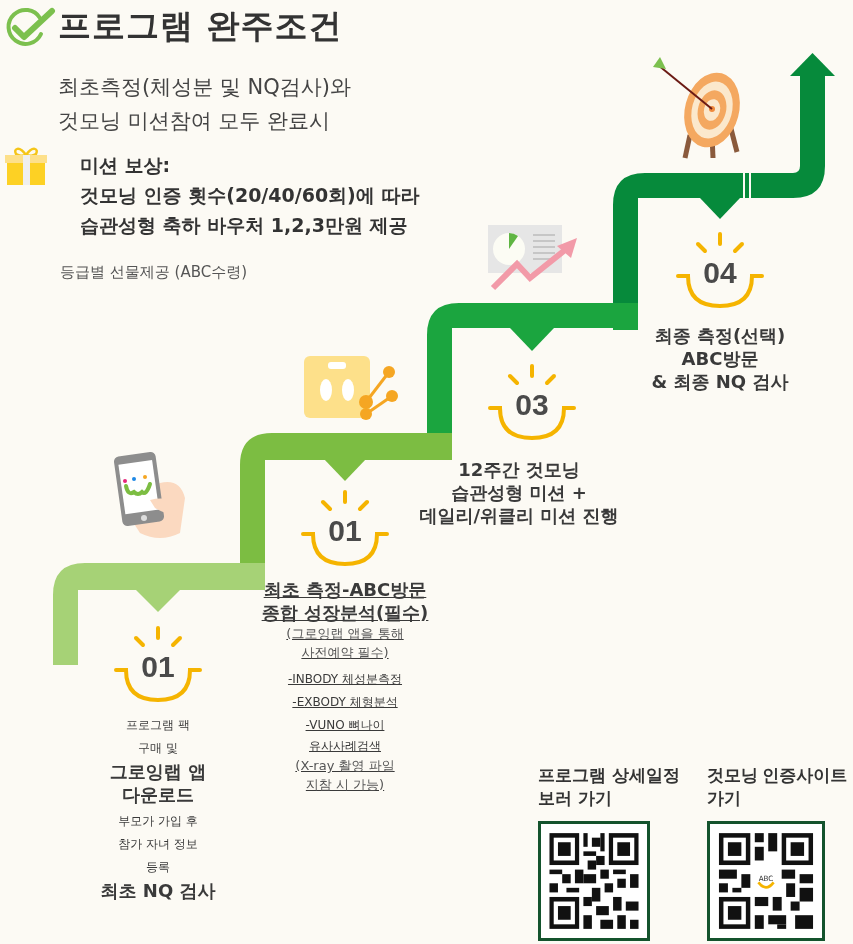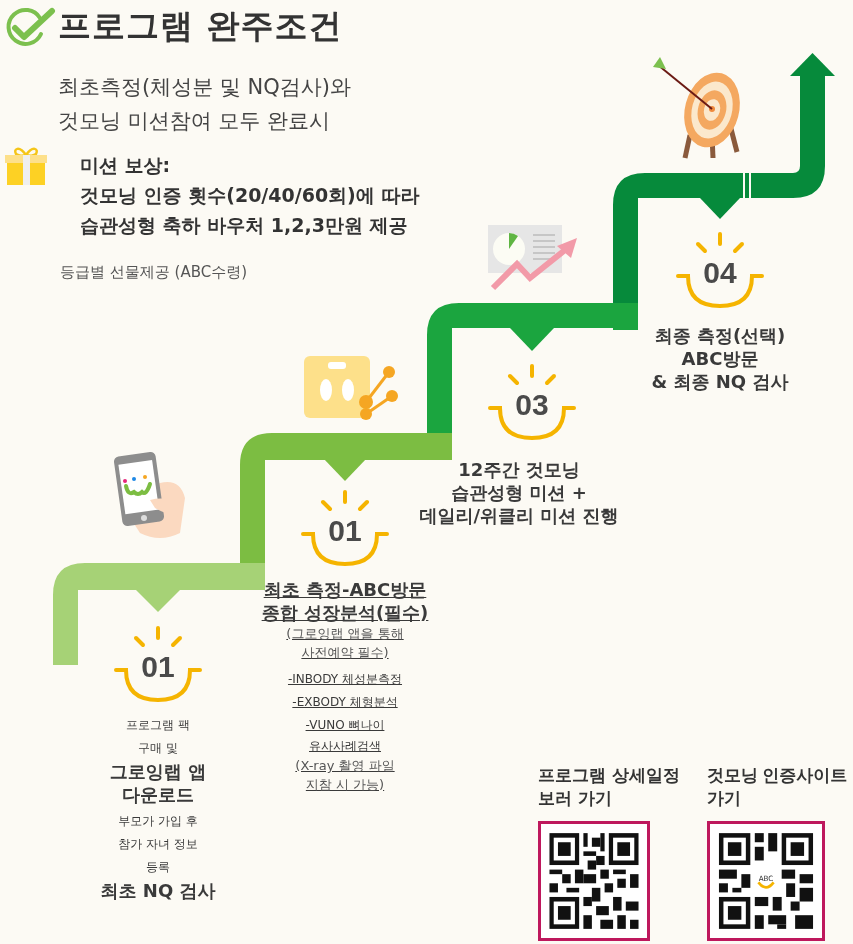--- a/index.html
+++ b/index.html
@@ -11,21 +11,21 @@
   .reward-head { left:60px; top:150px; font-size:19px; font-weight:bold; line-height:30px; color:#333;margin-left:20px; }
   .reward-sub { left:60px; top:260px; font-size:15px; line-height:25px; color:#555; }
   svg.path { position:absolute; left:0; top:0; }
   .badge { position:absolute; width:100px; height:80px; }
   .badge .num { position:absolute; left:0; right:0; top:24px; text-align:center; font-size:30px; font-weight:bold; color:#4a4a4a; font-family:"Liberation Sans","DejaVu Sans",sans-serif; }
   .step-text { position:absolute; text-align:center; color:#3a3a3a; }
   .step-text .b { font-weight:bold; font-size:18px; line-height:23px; display:block; }
   .step-text .n { font-size:12px; line-height:23px; display:block; }
   .step-text .s { font-size:13px; line-height:19px; display:block; color:#555; }
   .qr-label { position:absolute; font-size:17px; font-weight:bold; line-height:23px; color:#333; }
-  .qr-frame { position:absolute; border:3px solid #be185d; background:#ef4444; box-sizing:border-box; }
+  .qr-frame { position:absolute; border:3px solid #14532d; background:#ef4444; box-sizing:border-box; }
 </style>
 </head>
 <body>
 
 <div class="abs" style="left:4px;top:6px;width:52px;height:44px;">
   <svg width="52" height="44" viewBox="0 0 52 44">
     <path d="M36 12 A17 17 0 1 0 37 28" fill="none" stroke="#7cc04e" stroke-width="4" stroke-linecap="round"></path>
     <path d="M11 22 L20 31 L48 5" fill="none" stroke="#7cc04e" stroke-width="6" stroke-linecap="round" stroke-linejoin="round"></path>
   </svg>
 </div>

